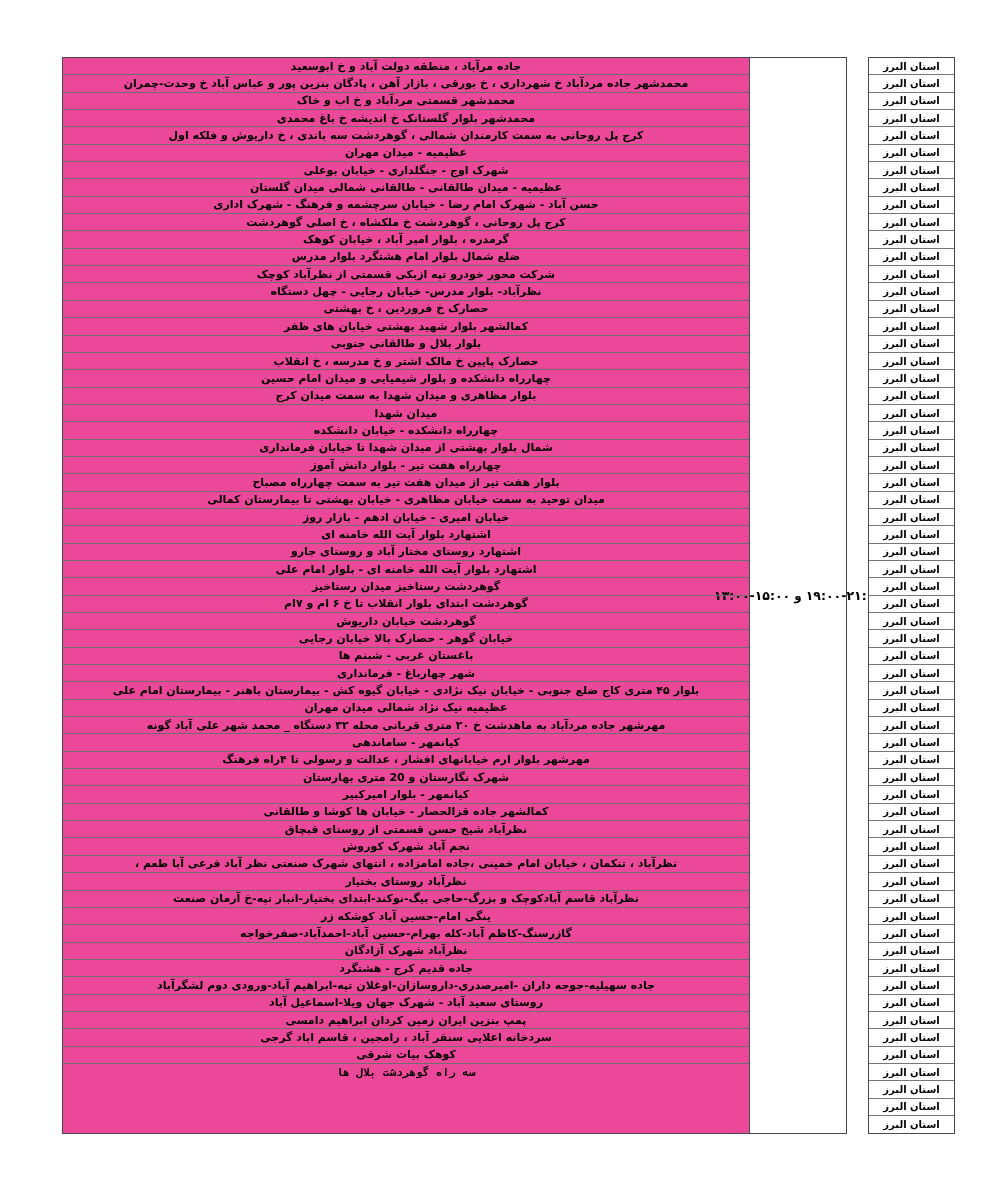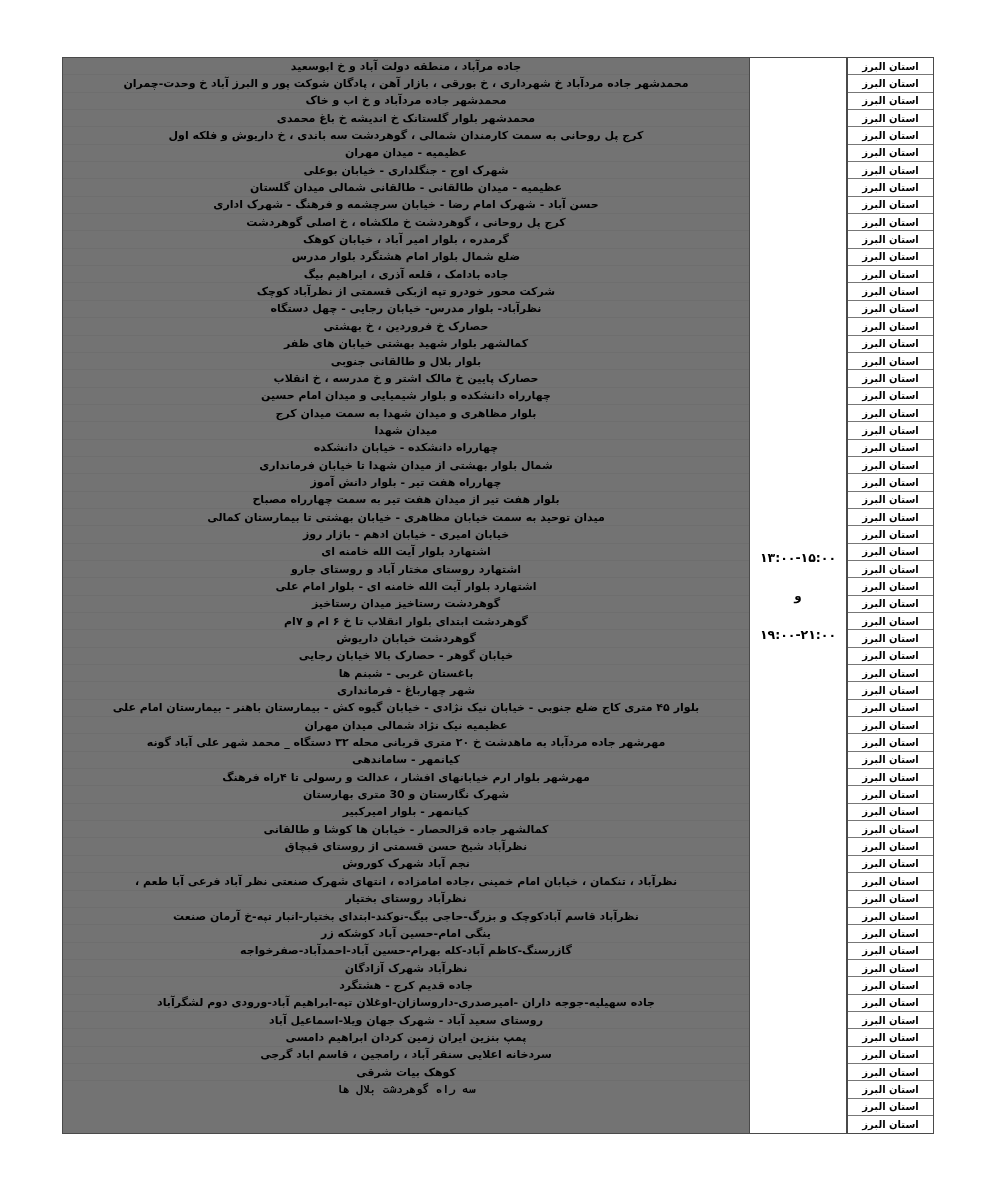--- a/index.html
+++ b/index.html
@@ -8,21 +8,21 @@
     font-family:"DejaVu Sans",sans-serif;
   }
   .doc-table{
     position:absolute;left:62px;top:57px;
     display:flex;align-items:stretch;
   }
   
   .addr-col{
     width:688px;box-sizing:border-box;
     border:1px solid #4a4a4a;
-    background:#737373;
+    background:#ec4899;
   }
   .addr-row{
     height:17.35px;box-sizing:border-box;
     border-bottom:1px solid #6e6e6e;
     direction:rtl;
     display:flex;align-items:center;justify-content:center;
     font-size:11px;font-weight:bold;color:#000;
     white-space:nowrap;overflow:hidden;
     position:relative;
   }
@@ -31,65 +31,65 @@
     content:"";position:absolute;pointer-events:none;
     top:-2px;bottom:-1px;left:-11px;right:-2px;
     border:1px solid #000;
   }
   
   .time-col{
     width:97px;box-sizing:border-box;
     border-top:1px solid #4a4a4a;
     border-bottom:1px solid #4a4a4a;
     border-right:1px solid #4a4a4a;
-    display:flex;flex-direction:column;justify-content:center;align-items:center;
-    gap:24px;
+    display:flex;flex-direction:row;justify-content:center;align-items:center;
+    gap:4px;
     background:#fff;
   }
   .time-line{
     direction:ltr;unicode-bidi:isolate;
     font-size:12.5px;font-weight:bold;color:#000;white-space:nowrap;
   }
   .time-conj{
     font-size:12px;font-weight:bold;color:#000;direction:rtl;
   }
   
   .prov-col{
     width:87px;box-sizing:border-box;
     border:1px solid #4a4a4a;
     background:#fff;
+    margin-left:21px;
   }
   .prov-cell{
     height:17.35px;box-sizing:border-box;
     border-bottom:1px solid #777;
     direction:rtl;
     display:flex;align-items:center;justify-content:center;
     font-size:10px;font-weight:bold;color:#000;
     white-space:nowrap;overflow:hidden;
   }
   .prov-cell:last-child{border-bottom:none;}
 </style>
 </head>
 <body>
 
 <div class="doc-table">
   <div class="addr-col">
       <div class="addr-row">جاده مرآباد ، منطقه دولت آباد و خ ابوسعید</div>
-      <div class="addr-row">محمدشهر جاده مردآباد خ شهرداری ، خ بورقی ، بازار آهن ، پادگان شوکت پور و البرز آباد خ وحدت-چمران</div>
-      <div class="addr-row">محمدشهر جاده مردآباد و خ اب و خاک</div>
+      <div class="addr-row">محمدشهر جاده مردآباد خ شهرداری ، خ بورقی ، بازار آهن ، پادگان بنزین پور و عباس آباد خ وحدت-چمران</div>
+      <div class="addr-row">محمدشهر قسمتی مردآباد و خ اب و خاک</div>
       <div class="addr-row">محمدشهر بلوار گلستانک خ اندیشه خ باغ محمدی</div>
       <div class="addr-row">کرج پل روحانی به سمت کارمندان شمالی ، گوهردشت سه باندی ، خ داریوش و فلکه اول</div>
       <div class="addr-row">عظیمیه - میدان مهران</div>
       <div class="addr-row">شهرک اوج - جنگلداری - خیابان بوعلی</div>
       <div class="addr-row">عظیمیه - میدان طالقانی - طالقانی شمالی میدان گلستان</div>
       <div class="addr-row selected">حسن آباد - شهرک امام رضا - خیابان سرچشمه و فرهنگ - شهرک اداری</div>
       <div class="addr-row">کرج پل روحانی ، گوهردشت خ ملکشاه ، خ اصلی گوهردشت</div>
       <div class="addr-row">گرمدره ، بلوار امیر آباد ، خیابان کوهک</div>
       <div class="addr-row">ضلع شمال بلوار امام هشتگرد بلوار مدرس</div>
-      <div class="addr-row">جاده بادامک ، قلعه آذری ، ابراهیم بیگ</div>
       <div class="addr-row">شرکت محور خودرو تپه ازبکی قسمتی از نظرآباد کوچک</div>
       <div class="addr-row">نظرآباد- بلوار مدرس- خیابان رجایی - چهل دستگاه</div>
       <div class="addr-row">حصارک خ فروردین ، خ بهشتی</div>
       <div class="addr-row">کمالشهر بلوار شهید بهشتی خیابان های ظفر</div>
       <div class="addr-row">بلوار بلال و طالقانی جنوبی</div>
       <div class="addr-row">حصارک پایین خ مالک اشتر و خ مدرسه ، خ انقلاب</div>
       <div class="addr-row">چهارراه دانشکده و بلوار شیمیایی و میدان امام حسین</div>
       <div class="addr-row">بلوار مظاهری و میدان شهدا به سمت میدان کرج</div>
       <div class="addr-row">میدان شهدا</div>
       <div class="addr-row">چهارراه دانشکده - خیابان دانشکده</div>
@@ -105,21 +105,21 @@
       <div class="addr-row">گوهردشت  ابتدای بلوار انقلاب تا خ ۶ ام و ۷ام</div>
       <div class="addr-row">گوهردشت خیابان داریوش</div>
       <div class="addr-row">خیابان گوهر - حصارک بالا خیابان رجایی</div>
       <div class="addr-row">باغستان غربی - شبنم ها</div>
       <div class="addr-row">شهر چهارباغ - فرمانداری</div>
       <div class="addr-row">بلوار ۴۵ متری کاج ضلع جنوبی - خیابان نیک نژادی - خیابان گیوه کش - بیمارستان باهنر - بیمارستان امام علی</div>
       <div class="addr-row">عظیمیه نیک نژاد شمالی میدان مهران</div>
       <div class="addr-row">مهرشهر جاده مردآباد به ماهدشت خ ۲۰ متری قربانی محله ۳۲ دستگاه _ محمد شهر علی آباد گونه</div>
       <div class="addr-row">کیانمهر - ساماندهی</div>
       <div class="addr-row">مهرشهر بلوار ارم خیابانهای افشار ، عدالت و رسولی تا ۴راه فرهنگ</div>
-      <div class="addr-row">شهرک نگارستان و 30 متری بهارستان</div>
+      <div class="addr-row">شهرک نگارستان و 20 متری بهارستان</div>
       <div class="addr-row">کیانمهر - بلوار امیرکبیر</div>
       <div class="addr-row">کمالشهر جاده قزالحصار - خیابان ها کوشا و طالقانی</div>
       <div class="addr-row">نظرآباد شیخ حسن قسمتی از روستای قبچاق</div>
       <div class="addr-row">نجم آباد شهرک کوروش</div>
       <div class="addr-row">نظرآباد ، تنکمان ، خیابان امام خمینی  ،جاده امامزاده ، انتهای شهرک صنعتی نظر آباد فرعی آبا طعم ،</div>
       <div class="addr-row">نظرآباد روستای بختیار</div>
       <div class="addr-row">نظرآباد قاسم آبادکوچک و بزرگ-حاجی بیگ-نوکند-ابتدای بختیار-انبار تپه-خ آرمان صنعت</div>
       <div class="addr-row">ینگی امام-حسین آباد کوشکه زر</div>
       <div class="addr-row">گازرسنگ-کاظم آباد-کله بهرام-حسین آباد-احمدآباد-صفرخواجه</div>
       <div class="addr-row">نظرآباد شهرک آزادگان</div>

